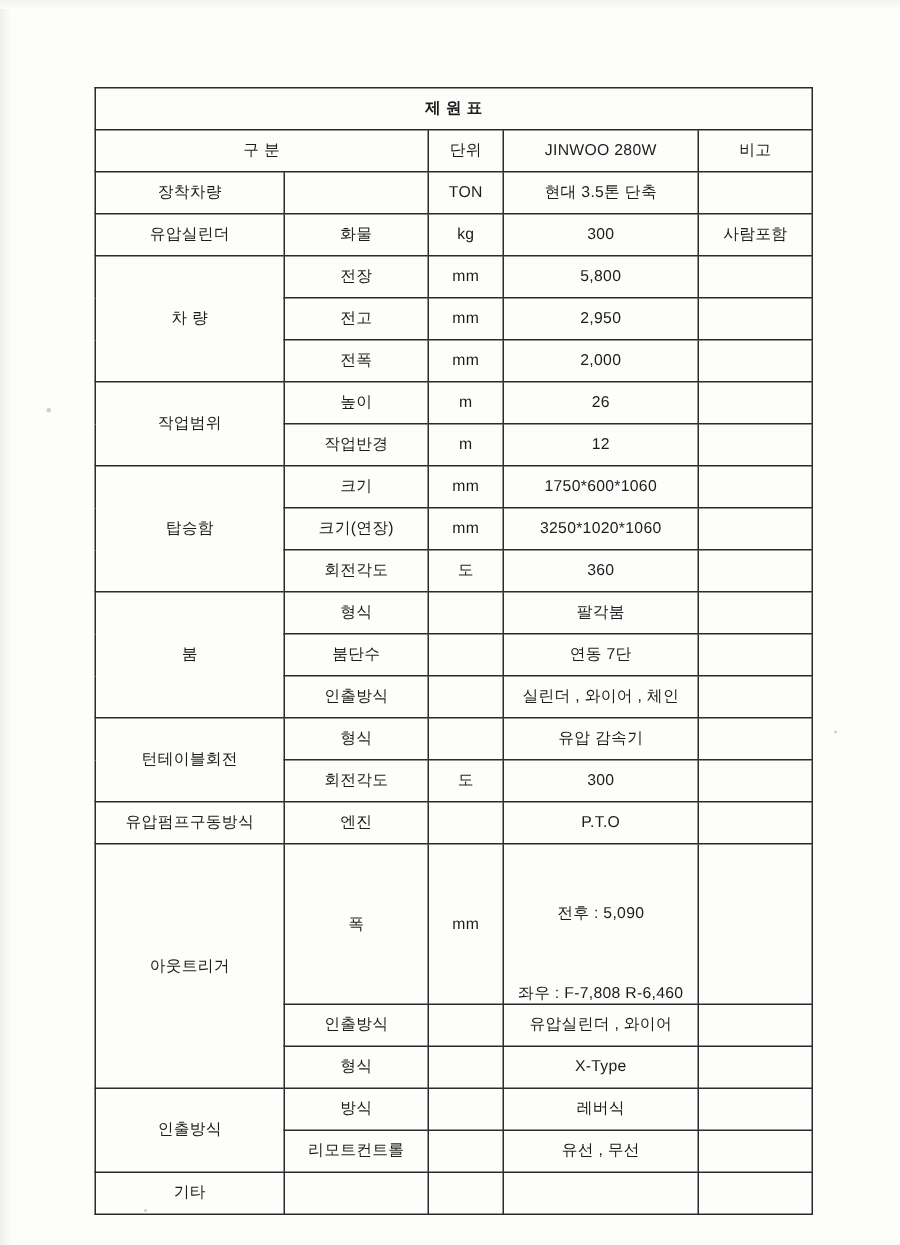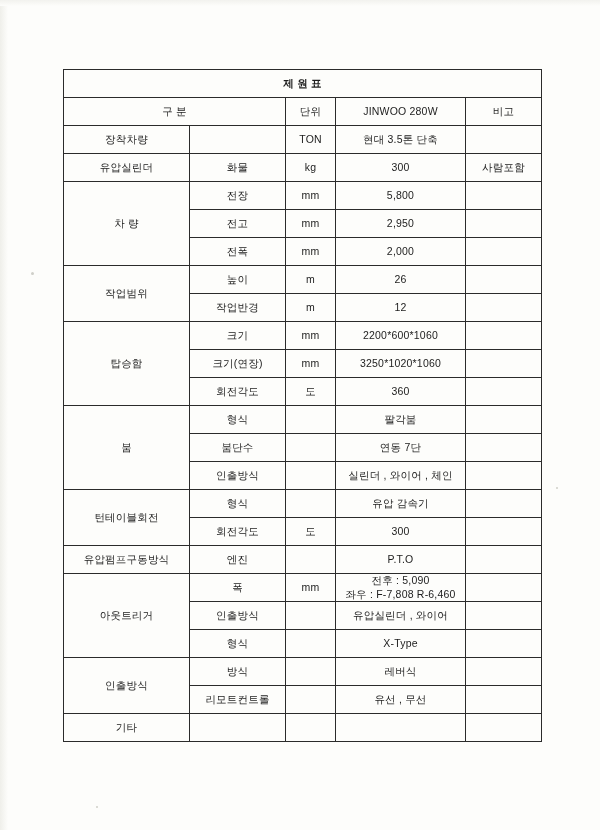--- a/index.html
+++ b/index.html
@@ -33,21 +33,21 @@
   }
   .speck {
     position: absolute;
     background: #cfcfc9;
     border-radius: 50%;
   }
 
   .table-wrap {
     position: absolute;
     left: 63px;
-    top: 69px;
+    top: 58px;
     width: 478px;
   }
   table.spec {
     border-collapse: collapse;
     width: 478px;
     table-layout: fixed;
   }
   table.spec td {
     border: 1px solid #2b2b2b;
     text-align: center;
@@ -77,21 +77,21 @@
     text-align: left;
     padding-left: 6px;
     font-size: 9.5px;
     line-height: 1.3;
   }
   td.mono {
     font-family: Liberation Sans, sans-serif;
     font-size: 9.5px;
     letter-spacing: 0px;
   }
-  .two-line span { display: block; }
+  .two-line span { display: block; margin-top: 40px; }
 </style>
 </head>
 <body>
 
 <div class="page">
   <div class="paper-edge-left"></div>
   <div class="paper-edge-top"></div>
   <div class="speck" style="left:31px;top:272px;width:3px;height:3px;"></div>
   <div class="speck" style="left:556px;top:487px;width:2px;height:2px;"></div>
   <div class="speck" style="left:96px;top:806px;width:2px;height:2px;"></div>
@@ -163,21 +163,21 @@
           <td>작업반경</td>
           <td>m</td>
           <td>12</td>
           <td></td>
         </tr>
 
         <tr>
           <td rowspan="3">탑승함</td>
           <td>크기</td>
           <td>mm</td>
-          <td class="mono">2200*600*1060</td>
+          <td class="mono">1750*600*1060</td>
           <td></td>
         </tr>
         <tr>
           <td>크기(연장)</td>
           <td>mm</td>
           <td class="mono">3250*1020*1060</td>
           <td></td>
         </tr>
         <tr>
           <td>회전각도</td>

